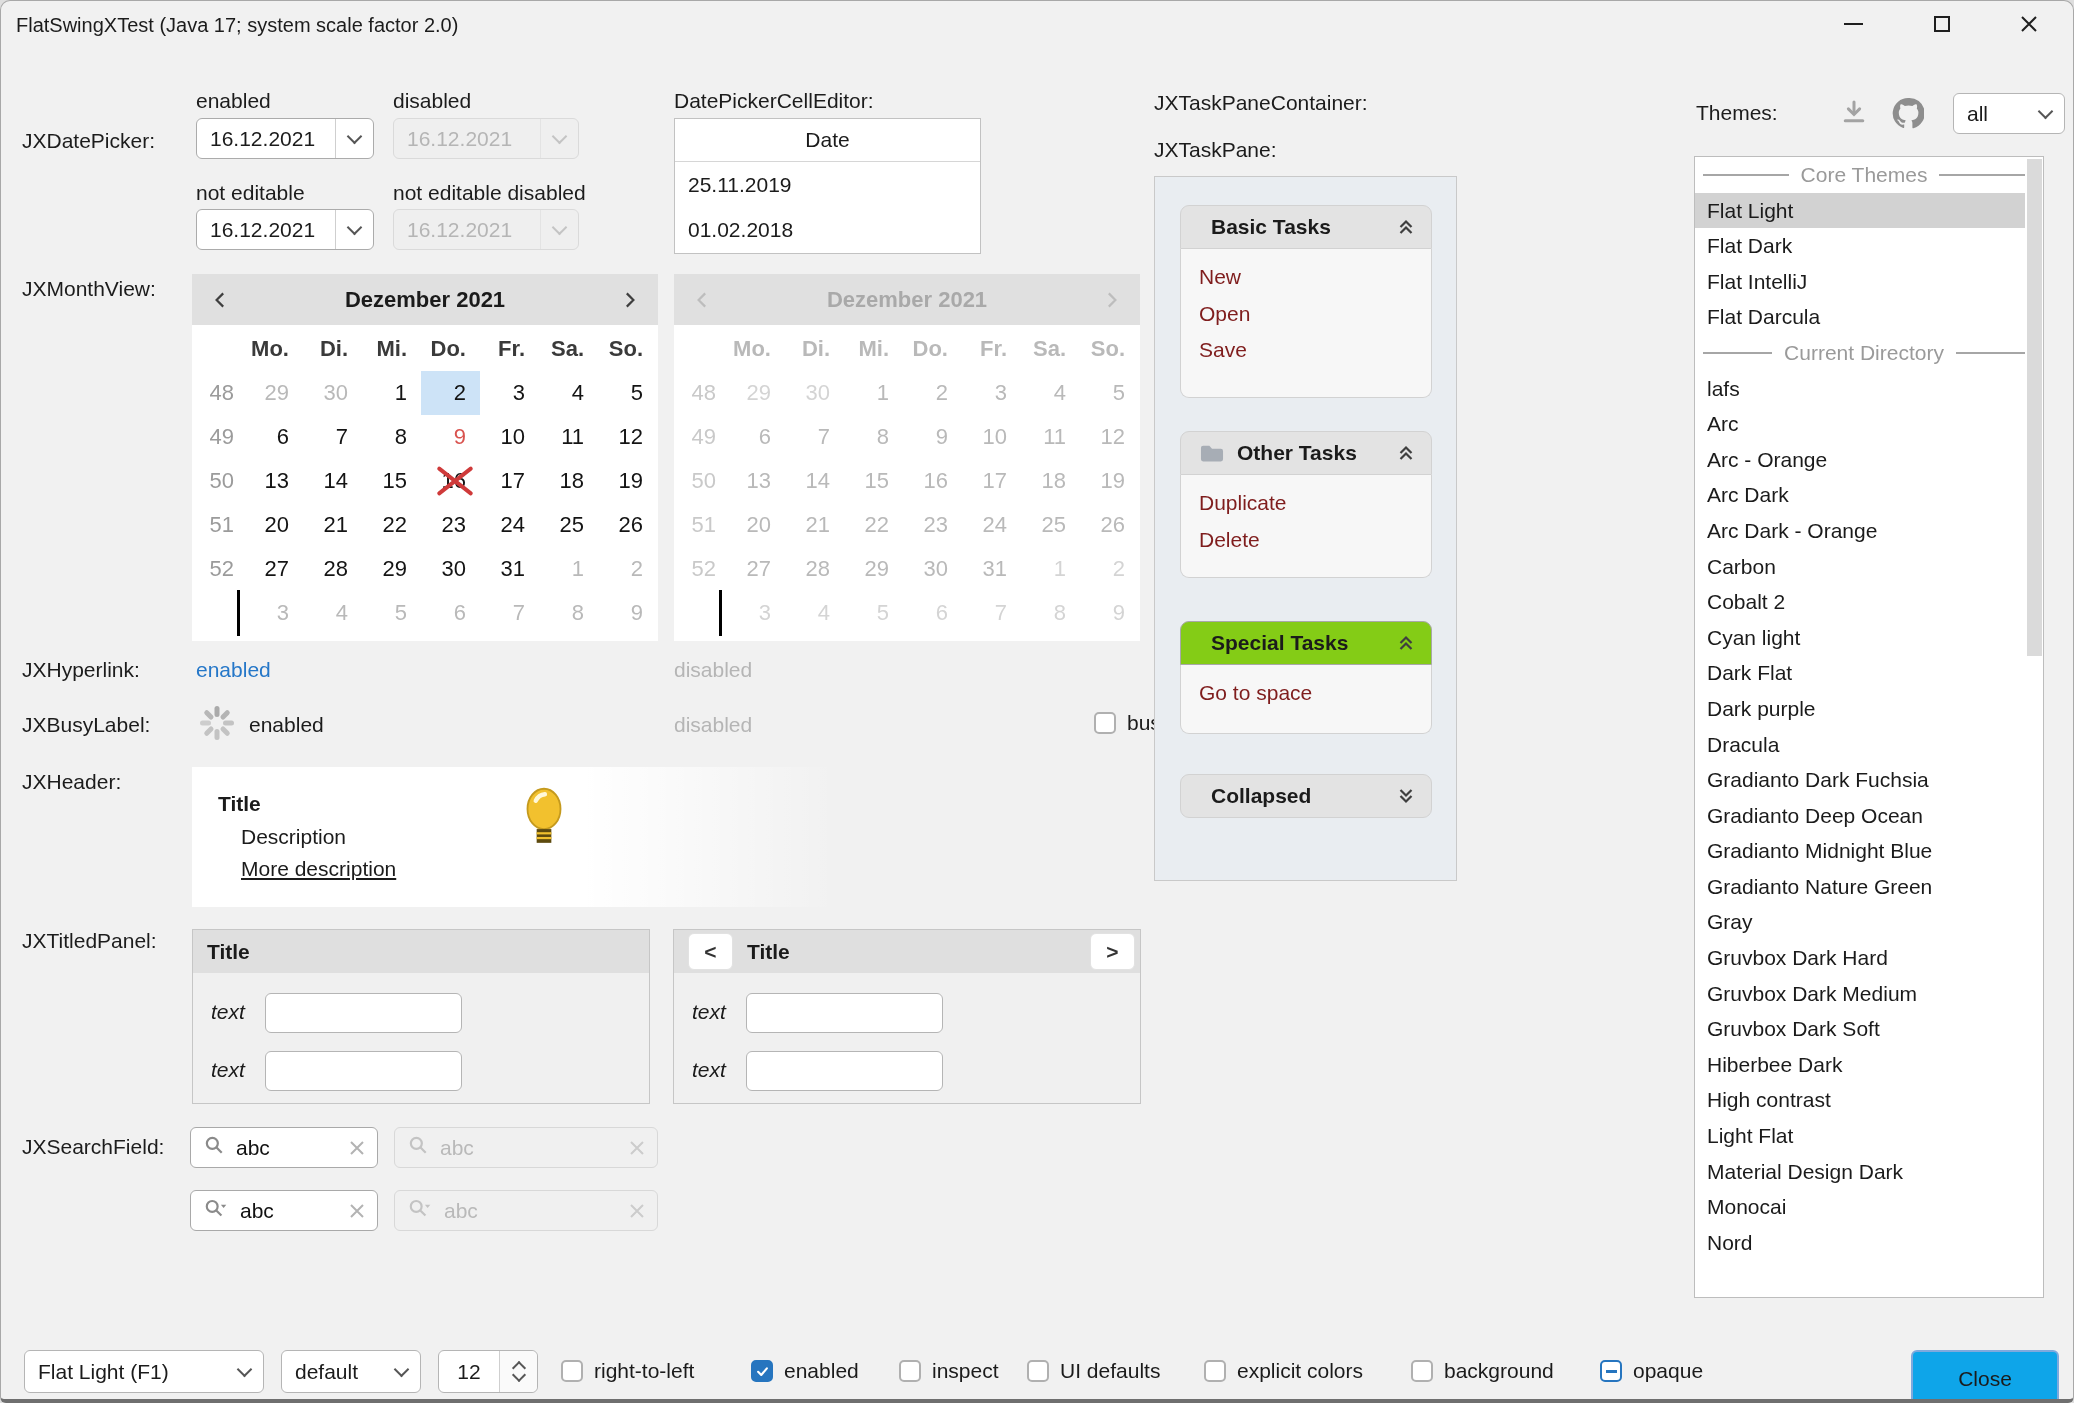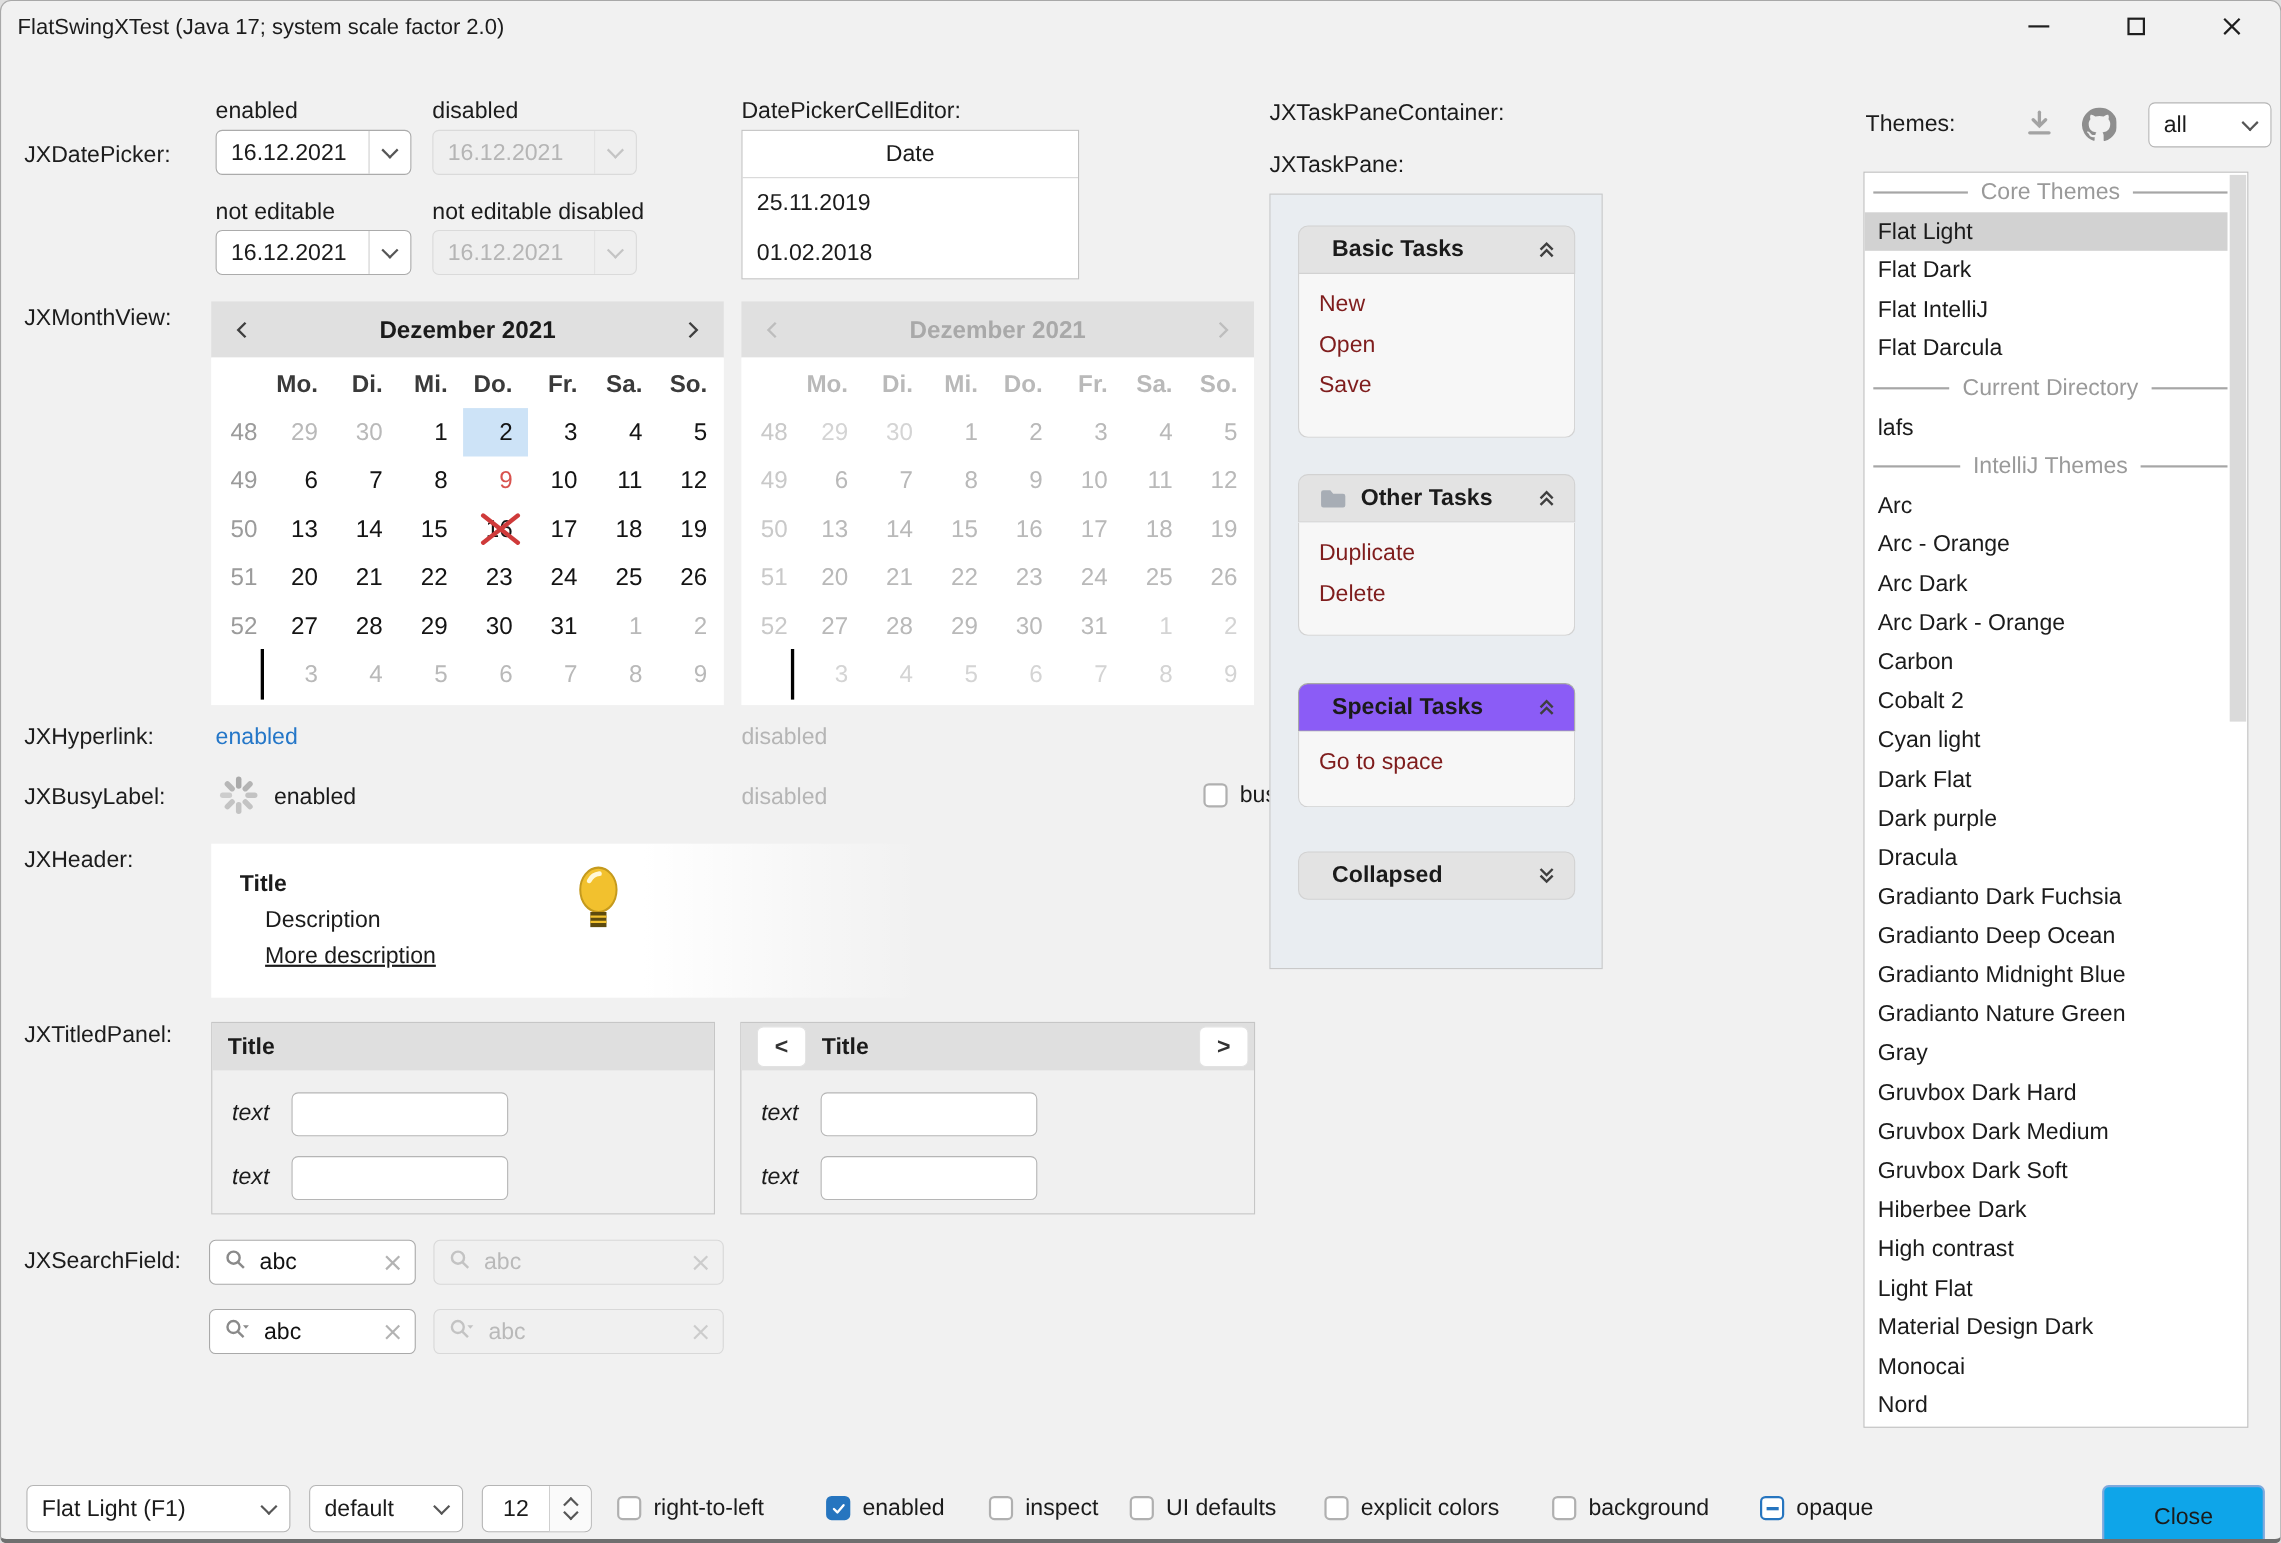--- a/index.html
+++ b/index.html
@@ -93,21 +93,21 @@
 
   
   #tpc{position:absolute;left:1153px;top:175px;width:303px;height:705px;background:#e9edf1;
        border:1px solid #c9c9c9;box-sizing:border-box;padding-left:42px;}
   .pane{position:absolute;left:25px;width:252px;}
   .pane-h{height:44px;background:#e3e3e3;border:1px solid #d2d2d2;border-radius:9px 9px 0 0;
           display:flex;align-items:center;padding:0 14px 0 18px;box-sizing:border-box;font-weight:bold;}
   .pane-c{background:#f7f7f7;border:1px solid #d2d2d2;border-top:0;border-radius:0 0 9px 9px;
           padding:10px 0 0 18px;box-sizing:border-box;}
   .plink{display:block;line-height:36.5px;color:#7f1d1d;text-decoration:none;cursor:pointer;}
-  .pane.dark .pane-h{background:#8b5cf6;border-color:#a8a8a8;}
+  .pane.dark .pane-h{background:#84cc16;border-color:#a8a8a8;}
   .pane.closed .pane-h{border-radius:9px;}
   .pane-chev{margin-left:auto;color:#3f3f3f;display:flex;}
   .pane-ico{margin-right:12px;display:flex;}
   #pane0{top:28px;} #pane0 .pane-c{height:149px;}
   #pane1{top:254px;} #pane1 .pane-c{height:103px;}
   #pane2{top:444px;} #pane2 .pane-c{height:69px;}
   #pane3{top:597px;}
 
   
   #themes-label{left:1695px;top:100px;}
@@ -572,25 +572,20 @@
       <div class="th-row selected">Flat Light</div>
       <div class="th-row">Flat Dark</div>
       <div class="th-row">Flat IntelliJ</div>
       <div class="th-row">Flat Darcula</div>
       <div class="th-sep">
         <span class="ln l"></span>
         <span class="sp-lab">Current Directory</span>
         <span class="ln"></span>
       </div>
       <div class="th-row">lafs</div>
-      <div class="th-sep">
-        <span class="ln l"></span>
-        <span class="sp-lab">IntelliJ Themes</span>
-        <span class="ln"></span>
-      </div>
       <div class="th-row">Arc</div>
       <div class="th-row">Arc - Orange</div>
       <div class="th-row">Arc Dark</div>
       <div class="th-row">Arc Dark - Orange</div>
       <div class="th-row">Carbon</div>
       <div class="th-row">Cobalt 2</div>
       <div class="th-row">Cyan light</div>
       <div class="th-row">Dark Flat</div>
       <div class="th-row">Dark purple</div>
       <div class="th-row">Dracula</div>

